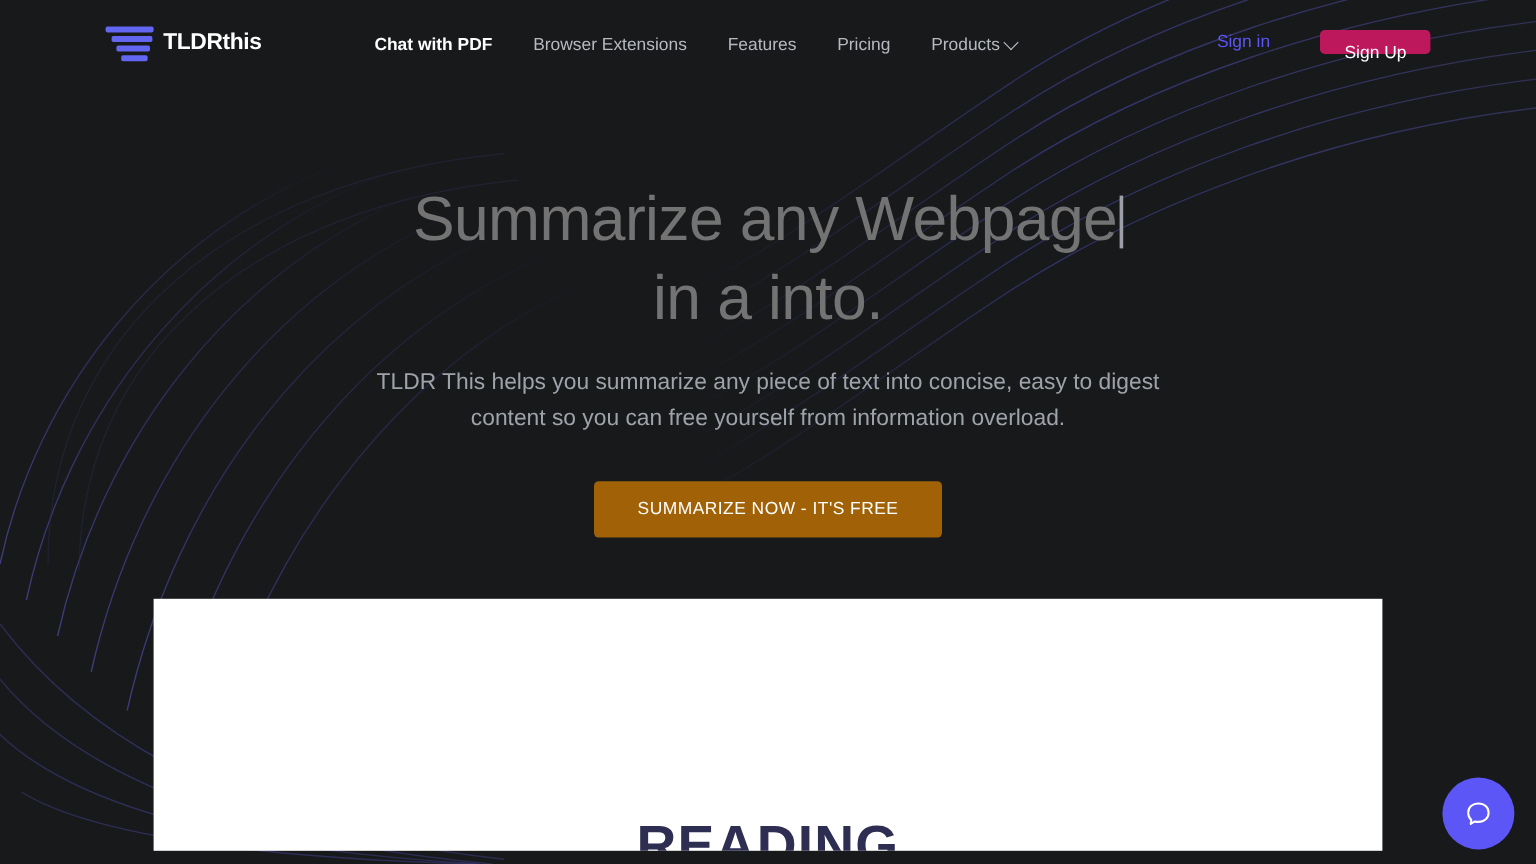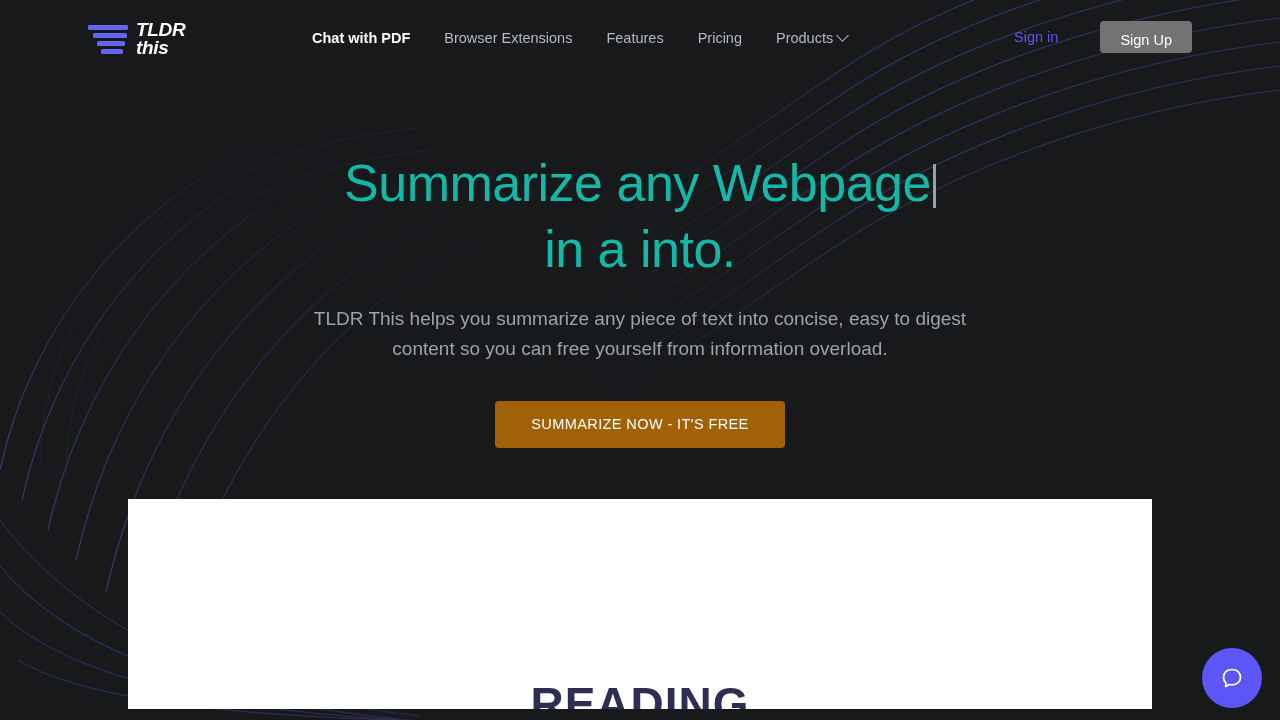--- a/index.html
+++ b/index.html
@@ -59,27 +59,26 @@
     border-radius: 1.5px;
     background: #6366f1;
   }
   .logo-bars i:nth-child(1) { width: 40px; }
   .logo-bars i:nth-child(2) { width: 34px; margin-left: 5px; }
   .logo-bars i:nth-child(3) { width: 28px; margin-left: 9px; }
   .logo-bars i:nth-child(4) { width: 22px; margin-left: 13px; }
 
   .logo-text {
     display: flex;
-    flex-direction: column;
+    flex-direction: row;
     line-height: 0.96;
     color: #ffffff;
     font-weight: bold;
     font-size: 19px;
     letter-spacing: -0.3px;
-    font-style: italic;
   }
 
   .main-nav {
     position: absolute;
     left: 312px;
     top: 30px;
     display: flex;
     align-items: center;
     gap: 0px;
   }
@@ -115,43 +114,43 @@
     align-items: center;
     gap: 40px;
   }
   .signin-link {
     color: #5b56f5;
     font-size: 14.5px;
     text-decoration: none;
     padding: 6px 2px;
   }
   .signup-btn {
-    background: #737373;
+    background: #be185d;
     color: #ffffff;
     font-size: 14.5px;
     border: none;
     border-radius: 4px;
     padding: 0 20px;
-    height: 32px;
+    height: 20px;
     line-height: 38px;
     cursor: pointer;
     font-family: "Liberation Sans", sans-serif;
   }
 
   
   .hero {
     position: absolute;
     top: 150px;
     left: 0;
     width: 1280px;
     text-align: center;
     z-index: 5;
   }
   .hero-title {
-    color: #14b8a6;
+    color: #737373;
     font-size: 52px;
     font-weight: normal;
     line-height: 1.27;
     letter-spacing: -0.5px;
   }
   .hero-title .line2 { display: block; }
   .caret {
     display: inline-block;
     width: 3px;
     height: 44px;

